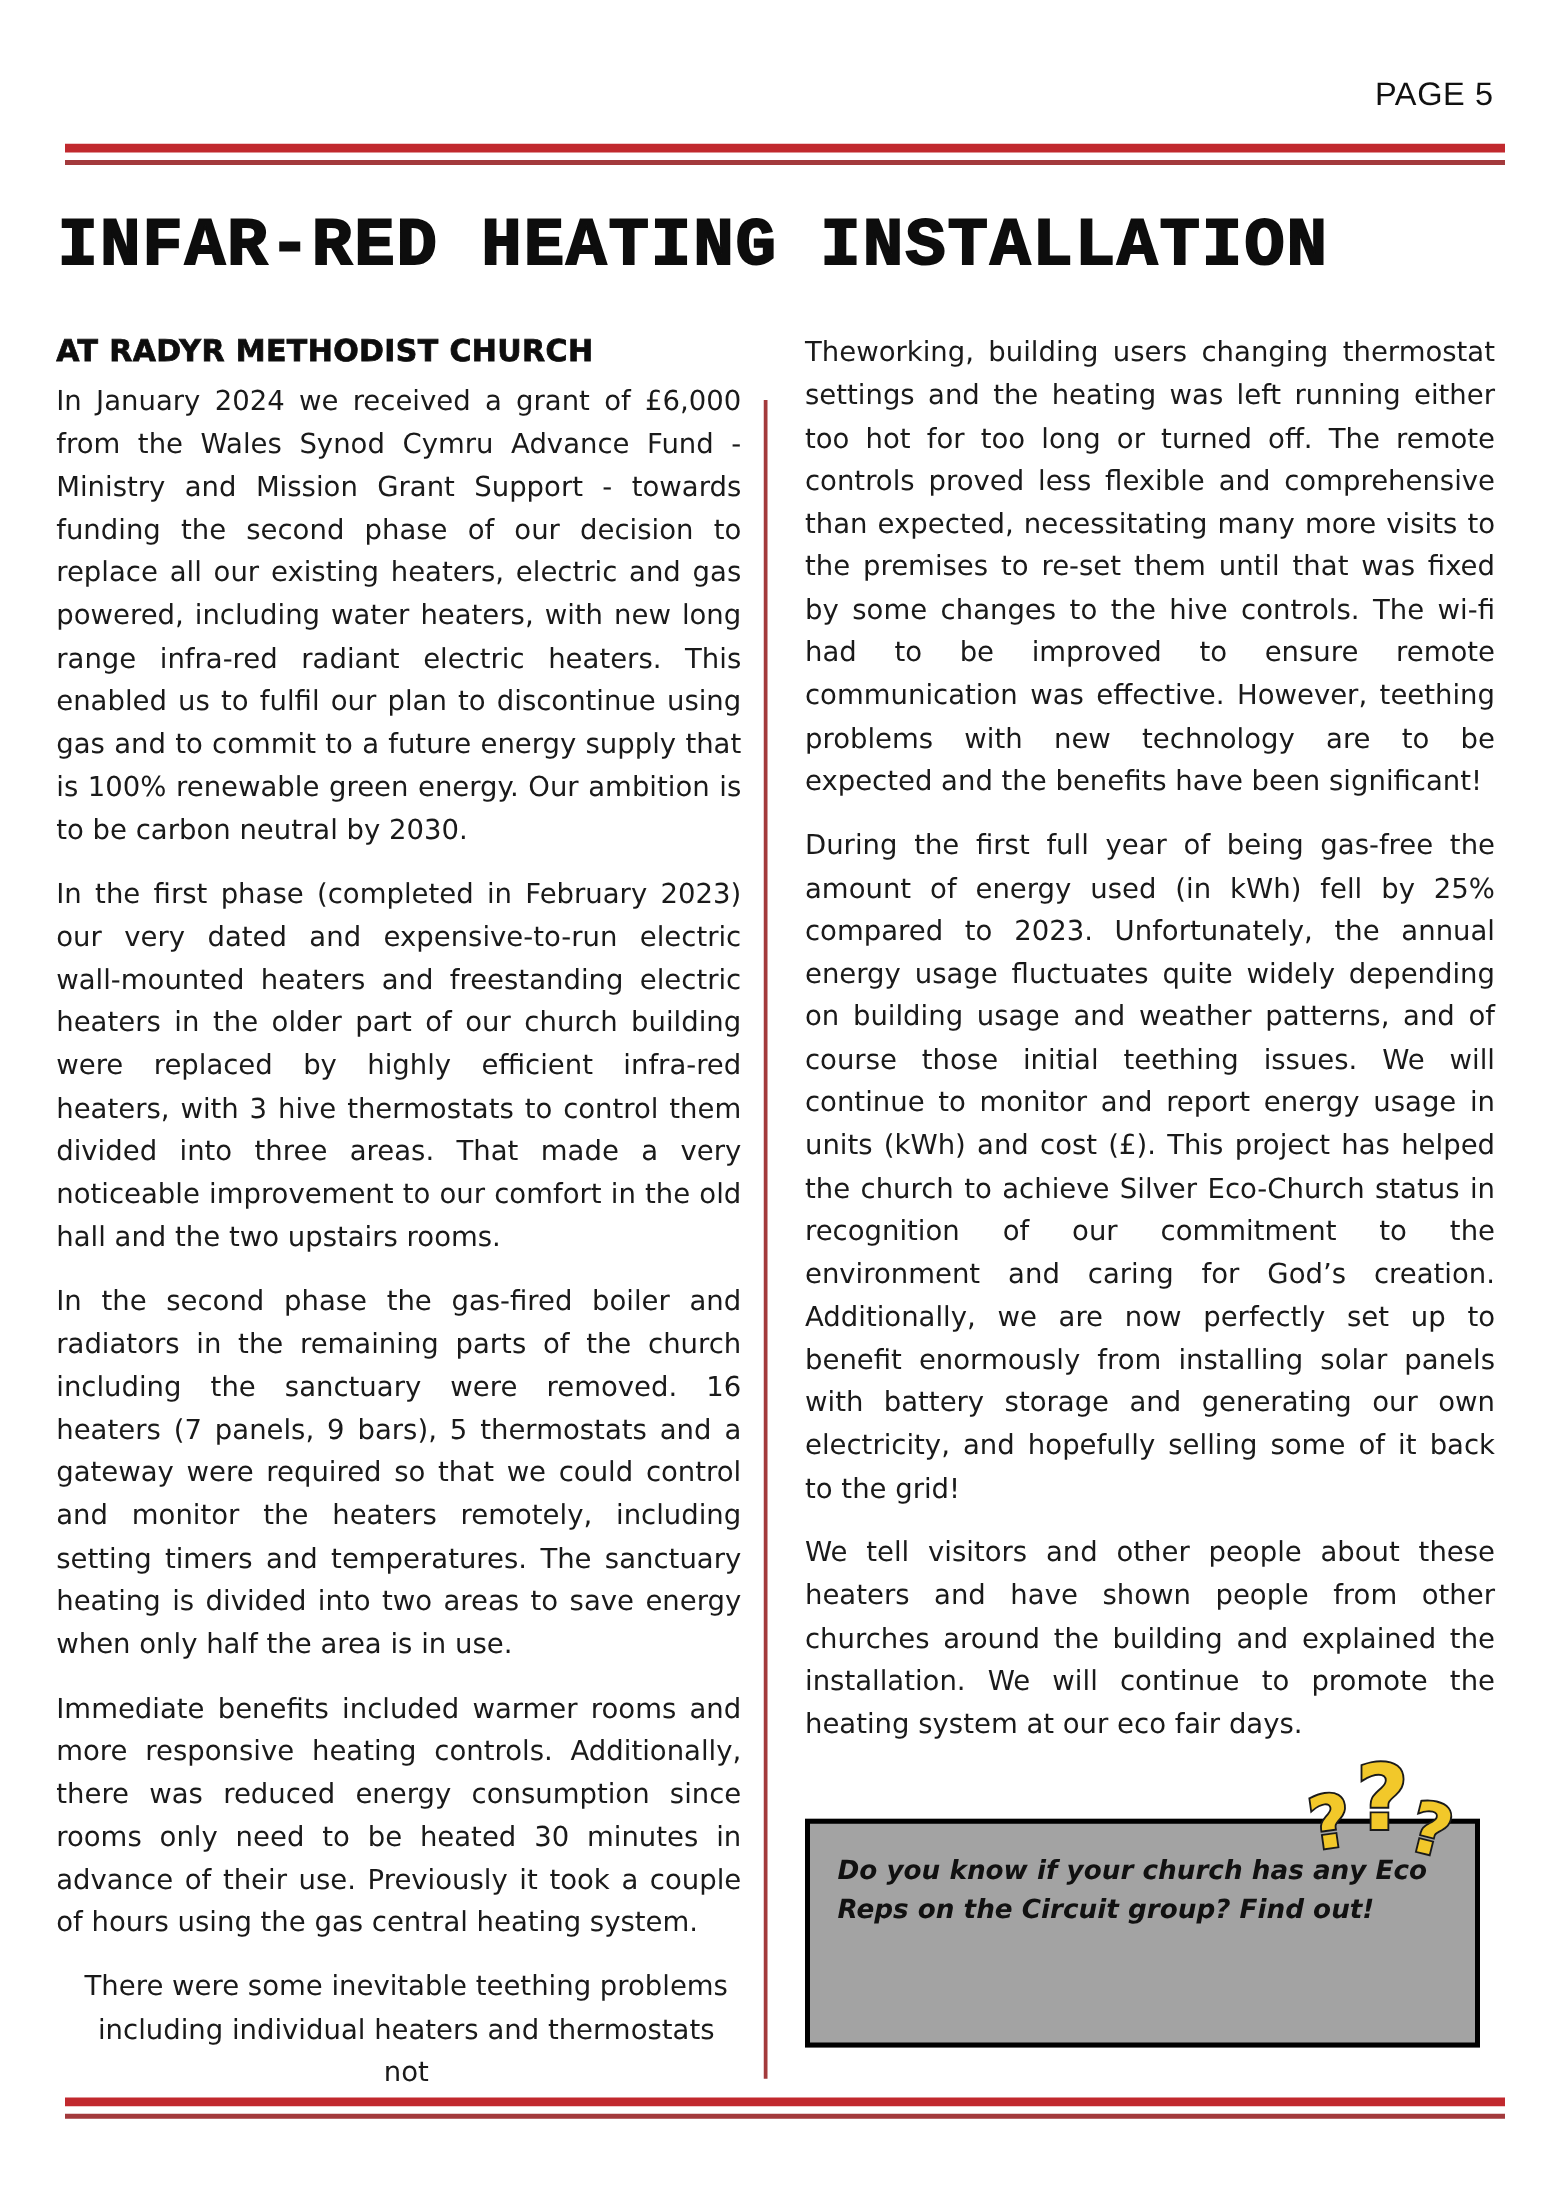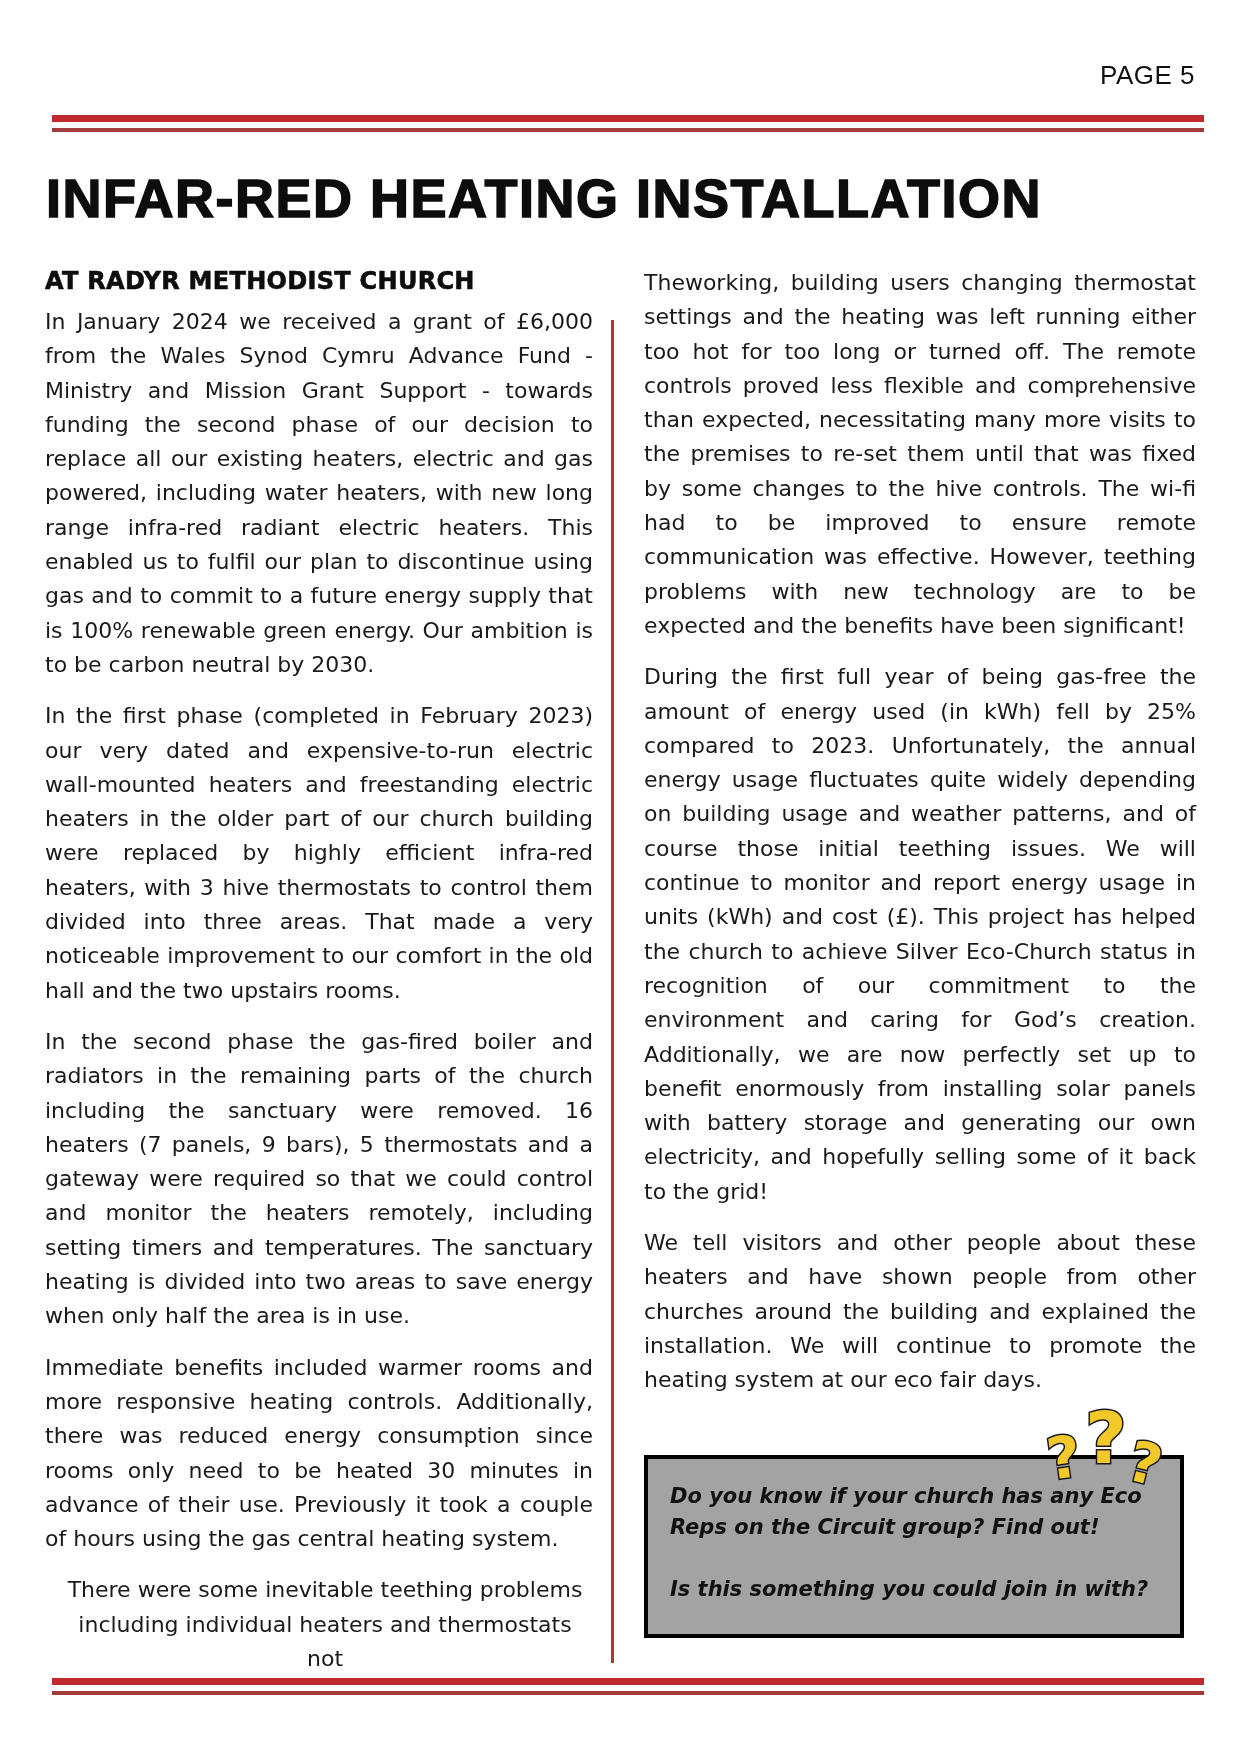--- a/index.html
+++ b/index.html
@@ -7,21 +7,21 @@
 
     .page-number { position: absolute; top: 60px; right: 46px; font-family: "Liberation Sans", sans-serif; font-size: 26px; letter-spacing: 0.5px; color: #111; }
 
     .rule { position: absolute; left: 52px; width: 1152px; }
     .rule .bar1 { height: 7px; background: #c1292e; }
     .rule .gap { height: 6px; }
     .rule .bar2 { height: 4px; background: #a33a3c; }
     .rule-top { top: 115px; }
     .rule-bottom { top: 1678px; }
 
-    .main-title { position: absolute; top: 168px; left: 46px; width: 1160px; margin: 0; font-family: Liberation Sans, sans-serif; font-weight: 900; font-size: 54px; letter-spacing: 1.5px; line-height: 60px; color: #0d0d0d; -webkit-text-stroke: 1.5px #0d0d0d; }
+    .main-title { position: absolute; top: 168px; left: 46px; width: 1160px; margin: 0; font-family: Liberation Mono, monospace; font-weight: 900; font-size: 54px; letter-spacing: 1.5px; line-height: 60px; color: #0d0d0d; -webkit-text-stroke: 1.5px #0d0d0d; }
 
     .sub-title { position: absolute; top: 267px; left: 45px; margin: 0; font-family: "DejaVu Sans", sans-serif; font-weight: 700; font-size: 24px; letter-spacing: 0.3px; color: #0d0d0d; -webkit-text-stroke: 0.6px #0d0d0d; }
 
     .col { position: absolute; font-family: "DejaVu Sans", sans-serif; font-size: 22px; line-height: 34.3px; color: #1a1a1a; text-align: justify; }
     .col p { margin: 0 0 17px 0; }
     .col-left { top: 305px; left: 45px; width: 548px; }
     .col-right { top: 266px; left: 644px; width: 552px; }
     .indent-space { padding-left: 12px; }
 
     .divider { position: absolute; left: 611px; top: 320px; width: 3px; height: 1343px; background: #a33a3c; }
@@ -63,21 +63,20 @@
 <div class="col col-right">
   <p>Theworking, building users changing thermostat settings and the heating was left running either too hot for too long or turned off. The remote controls proved less flexible and comprehensive than expected, necessitating many more visits to the premises to re-set them until that was fixed by some changes to the hive controls. The wi-fi had to be improved to ensure remote communication was effective. However, teething problems with new technology are to be expected and the benefits have been significant!</p>
   <p>During the first full year of being gas-free the amount of energy used (in kWh) fell by 25% compared to 2023. Unfortunately, the annual energy usage fluctuates quite widely depending on building usage and weather patterns, and of course those initial teething issues. We will continue to monitor and report energy usage in units (kWh) and cost (£). This project has helped the church to achieve Silver Eco-Church status in recognition of our commitment to the environment and caring for God’s creation. Additionally, we are now perfectly set up to benefit enormously from installing solar panels with battery storage and generating our own electricity, and hopefully selling some of it back to the grid!</p>
   <p>We tell visitors and other people about these heaters and have shown people from other churches around the building and explained the installation. We will continue to promote the heating system at our eco fair days.</p>
 </div>
 
 <div class="callout">
   <div class="callout-text">
     <p>Do you know if your church has any Eco Reps on the Circuit group? Find out!</p>
     <div class="spacer"></div>
-    <p>Is this something you could join in with?</p>
   </div>
 </div>
 
 <svg class="qmarks" viewBox="0 0 130 90" xmlns="http://www.w3.org/2000/svg">
   <g font-family="DejaVu Sans, sans-serif" font-weight="900" stroke="#1a1a1a" stroke-width="3" paint-order="stroke">
     <text x="2" y="80" font-size="58" fill="#f2c82a" transform="rotate(-8 25 60)">?</text>
     <text x="40" y="66" font-size="72" fill="#f2c82a">?</text>
     <text x="84" y="86" font-size="56" fill="#f2c82a" transform="rotate(14 100 65)">?</text>
   </g>
 </svg>

